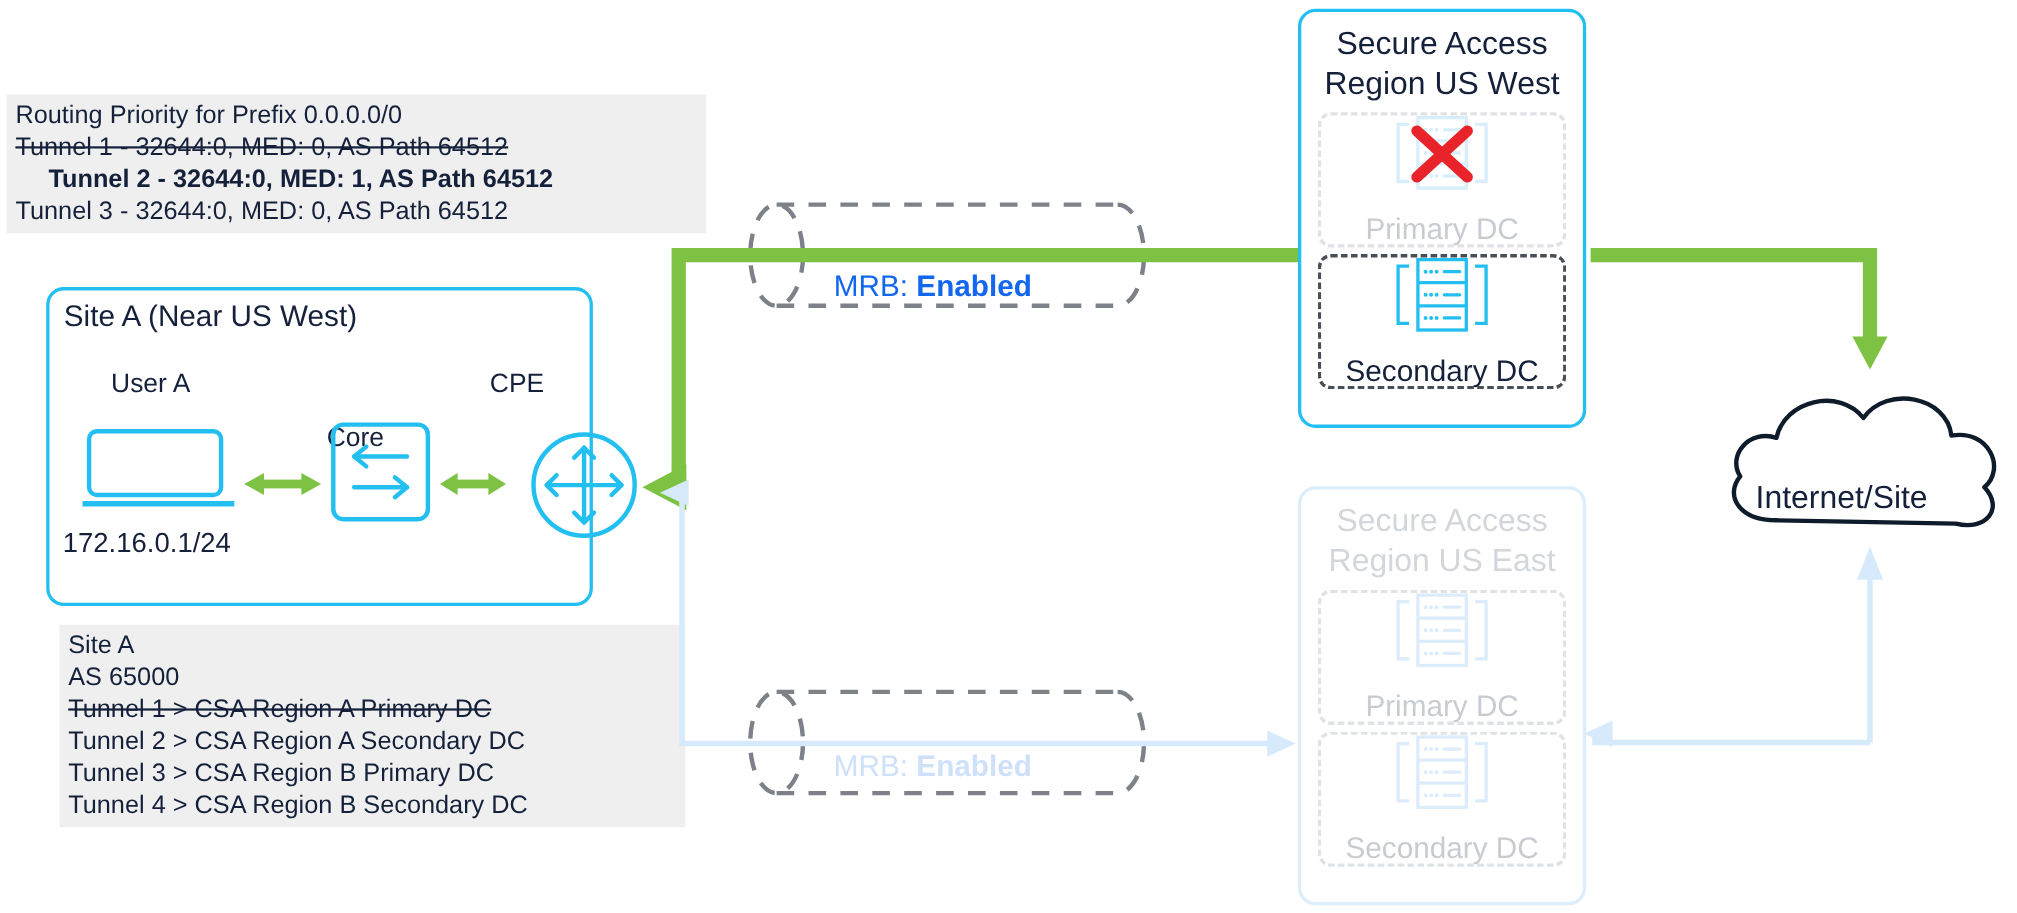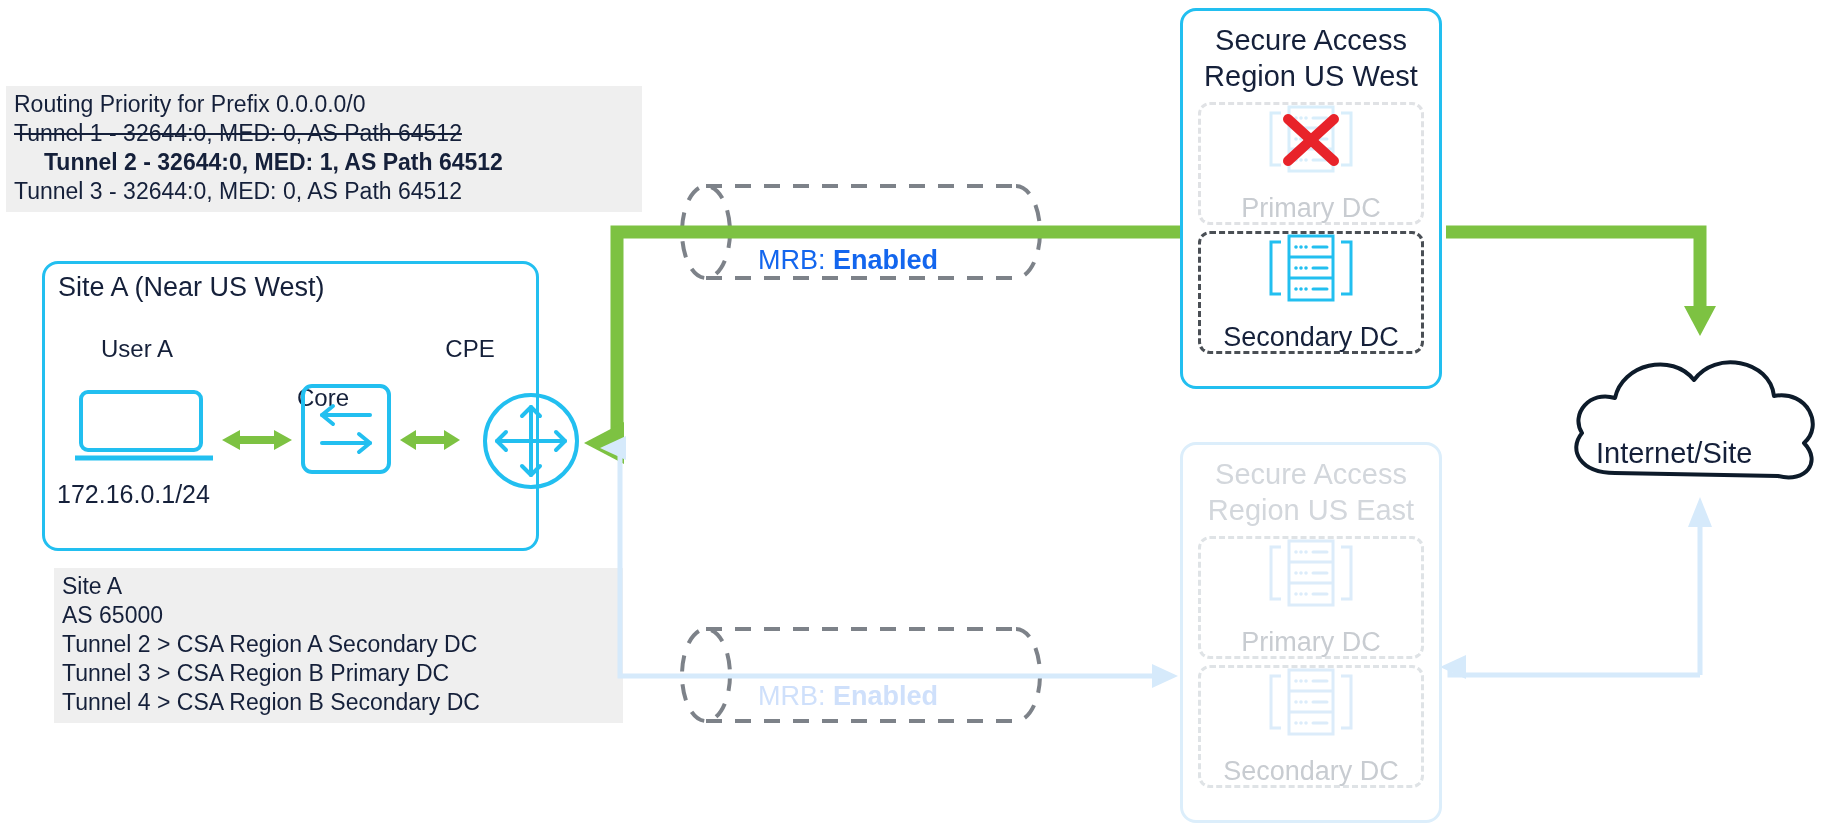--- a/index.html
+++ b/index.html
@@ -104,20 +104,21 @@
       <polyline points="75,41 84,50 75,59"></polyline>
     </g>
   </svg>
 </div>
 
 <div class="abs ip-label" style="left:57px;top:480px;">172.16.0.1/24</div>
 
 <div class="abs infobox" style="left:54px;top:568px;width:569px;">
   <div class="line">Site A</div>
   <div class="line">AS 65000</div>
+  <div class="line strike">Tunnel 1 &gt; CSA Region A Primary DC</div>
   <div class="line">Tunnel 2 &gt; CSA Region A Secondary DC</div>
   <div class="line">Tunnel 3 &gt; CSA Region B Primary DC</div>
   <div class="line">Tunnel 4 &gt; CSA Region B Secondary DC</div>
 </div>
 
 <div class="abs" style="left:676px;top:182px;">
   <svg width="370" height="100" viewBox="0 0 370 100">
     <g fill="none" stroke="#7d8289" stroke-width="4" stroke-dasharray="16 13">
       <ellipse cx="30" cy="50" rx="24" ry="46"></ellipse>
       <path d="M30 4 H340"></path>

